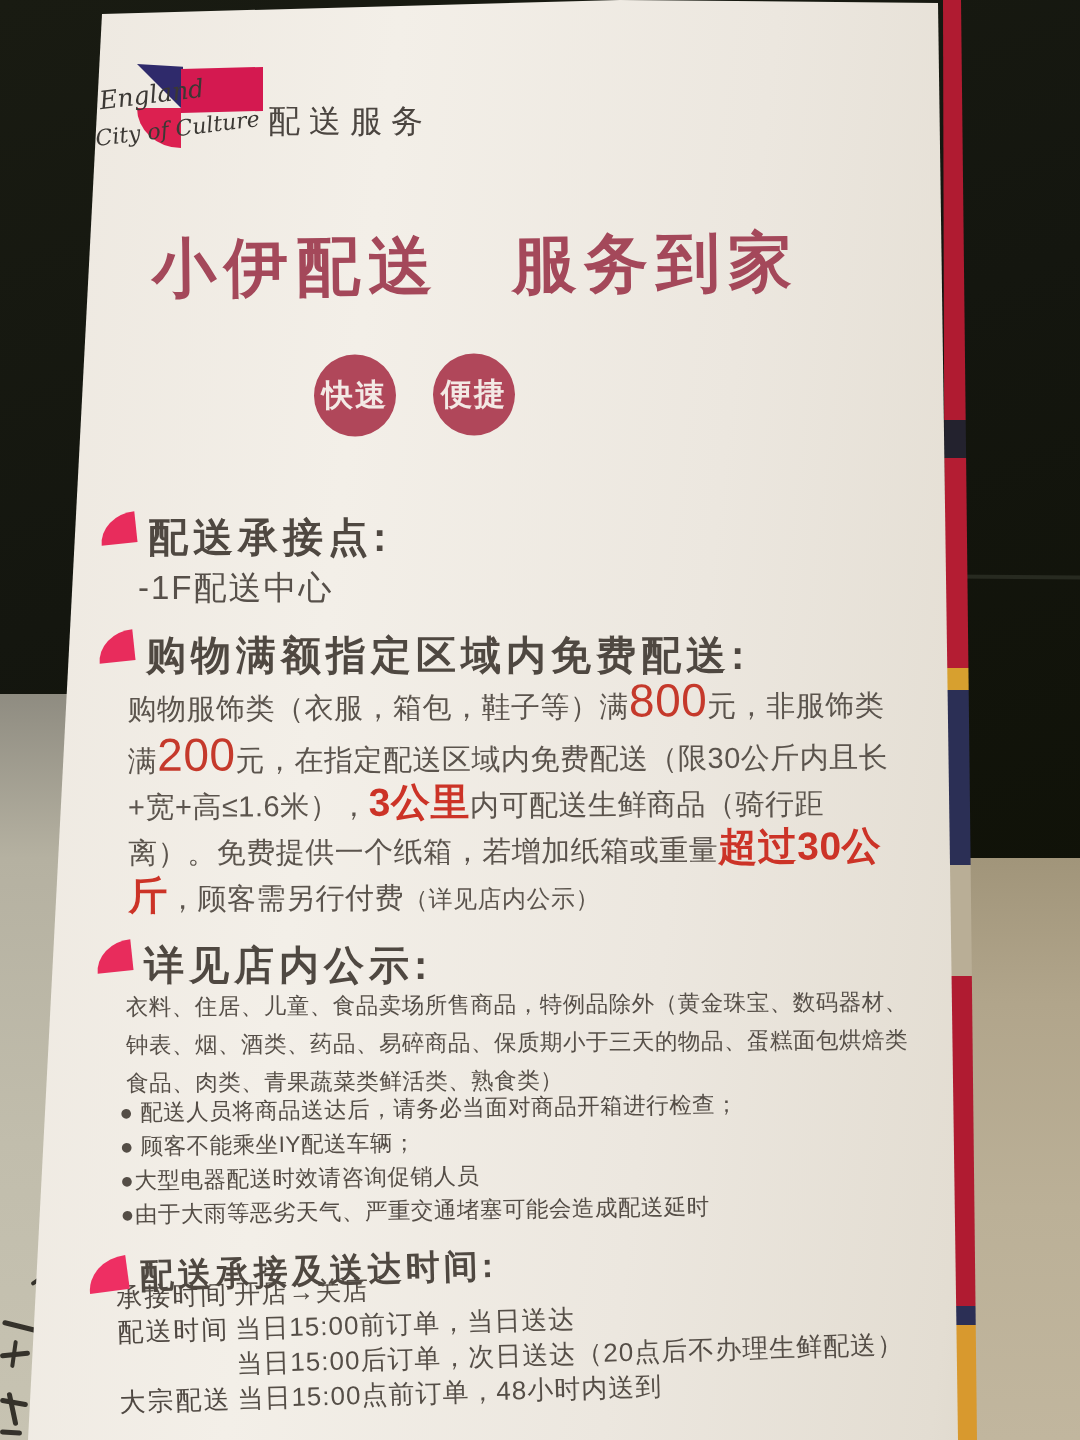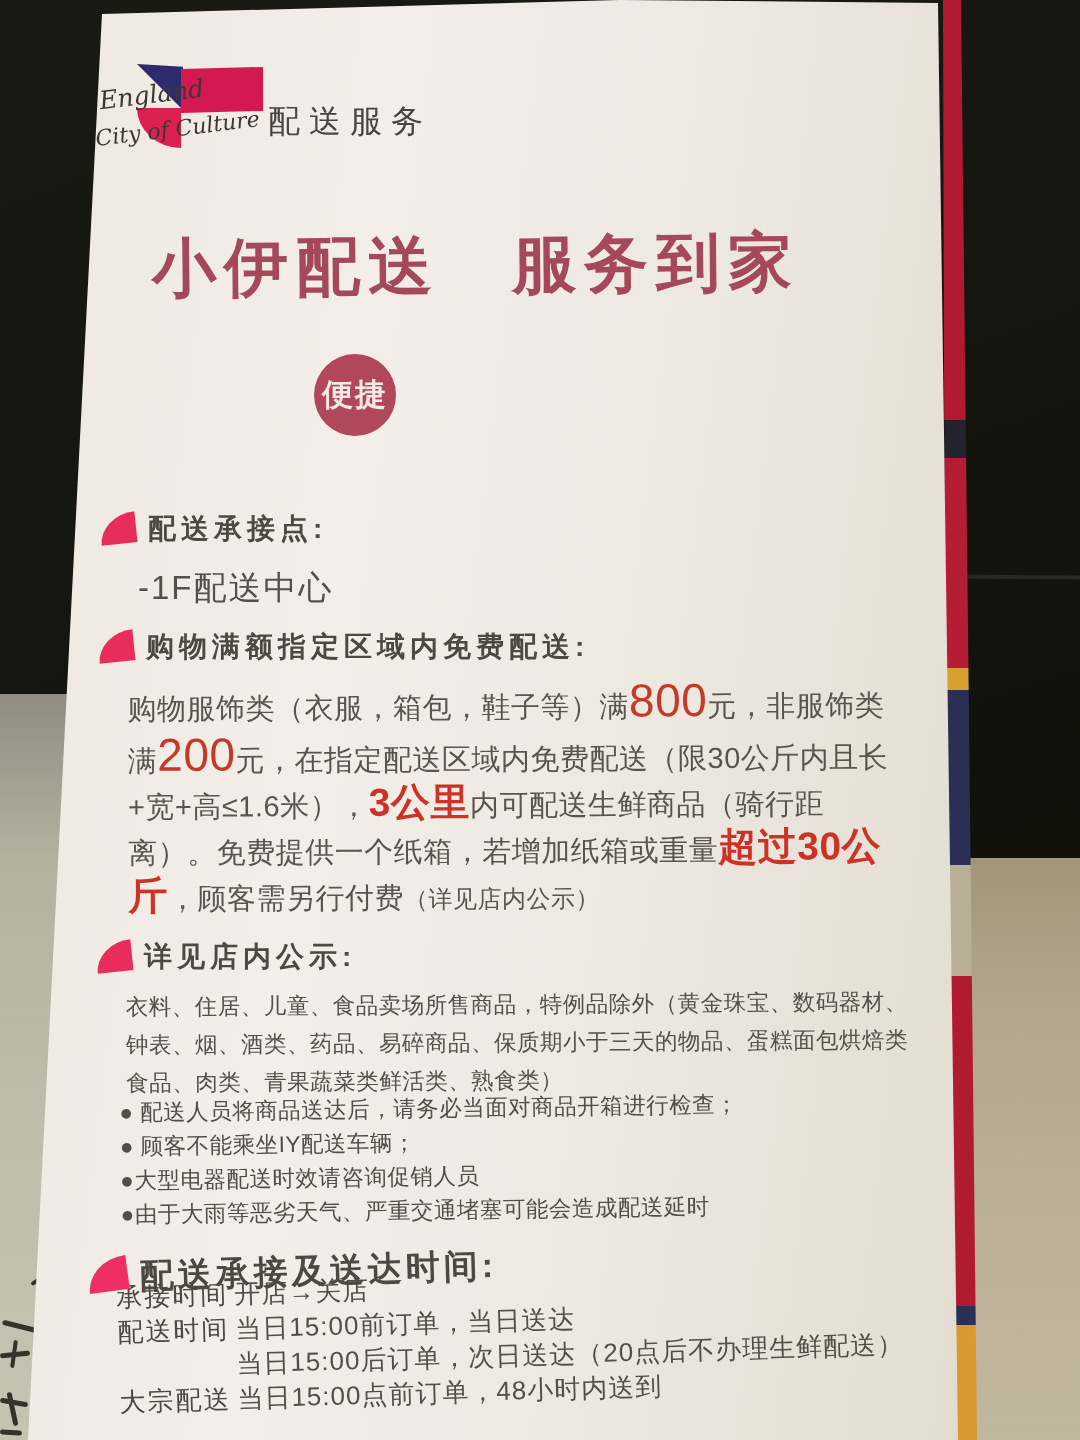--- a/index.html
+++ b/index.html
@@ -77,21 +77,21 @@
     color:var(--headline-rose);white-space:nowrap;transform:rotate(-.6deg);}
   .badges{left:314px;top:354px;display:flex;gap:37px;transform:rotate(-.4deg);position:absolute;}
   .badge{position:static;width:82px;height:82px;border-radius:50%;background:#b0475a;
     display:flex;align-items:center;justify-content:center;
     color:#f3e9e5;font-size:31px;font-weight:600;letter-spacing:2px;}
 
   
   .sec-head{display:flex;align-items:flex-start;gap:12px;}
   .qmark{position:static;flex:0 0 auto;width:36px;height:31px;background:var(--accent-pink);
     border-radius:100% 0 0 0;transform:rotate(-6deg);margin-top:3px;}
-  .sec-head .htxt{position:static;font-size:28px;font-weight:600;letter-spacing:5px;color:#4f4841;white-space:nowrap;}
+  .sec-head .htxt{position:static;font-size:40px;font-weight:600;letter-spacing:5px;color:#4f4841;white-space:nowrap;}
 
   .sec1-head{left:100px;top:510px;}
   .sec1-loc{left:138px;top:566px;font-size:33px;letter-spacing:2px;color:#57504a;}
 
   .sec2-head{left:98px;top:628px;}
   .sec2-para{left:128px;top:678px;width:764px;font-size:29px;line-height:45px;letter-spacing:.5px;
     color:#5b544d;transform:rotate(-.3deg);}
   .seg-num{font-size:46px;line-height:1;color:var(--number-red);font-weight:400;}
   .seg-red{font-size:39px;line-height:1;color:#cc3327;font-weight:800;}
   .seg-small{font-size:24px;}
@@ -139,20 +139,21 @@
       <div class="logo-quarter"></div>
       <div class="logo-script l1">England</div>
       <div class="logo-script l2">City of Culture</div>
     </div>
 
     <div class="brand-title">配送服务</div>
 
     <h1 class="headline">小伊配送　服务到家</h1>
 
     <div class="badges">
+      <div class="badge">快速</div>
       <div class="badge">便捷</div>
     </div>
 
     <div class="sec-head sec1-head">
       <div class="qmark"></div>
       <div class="htxt">配送承接点:</div>
     </div>
     <div class="sec1-loc">-1F配送中心</div>
 
     <div class="sec-head sec2-head">

